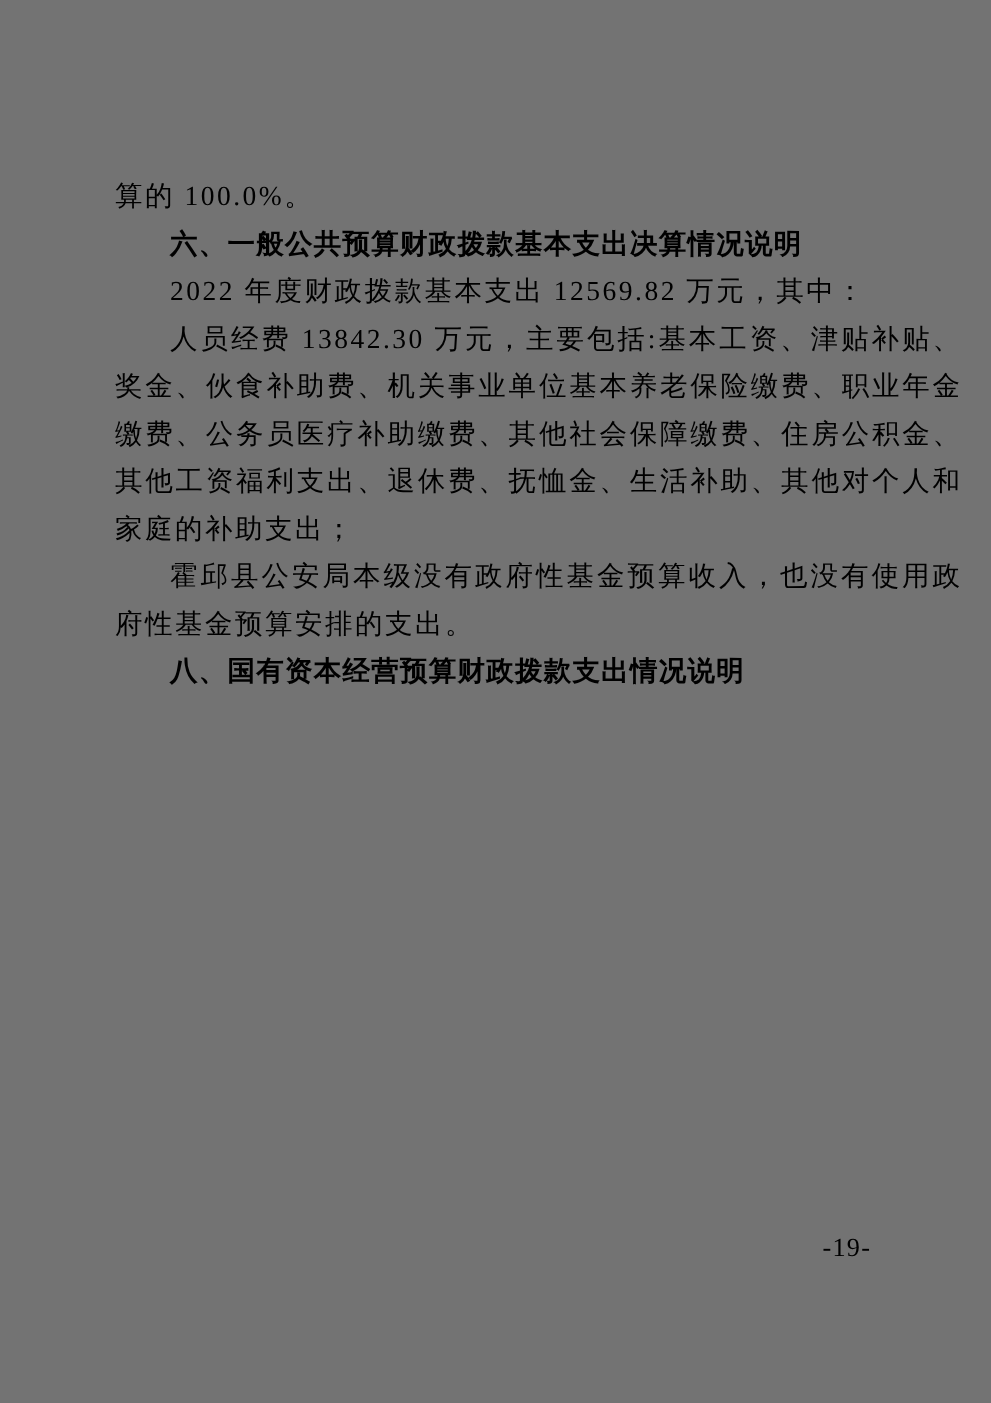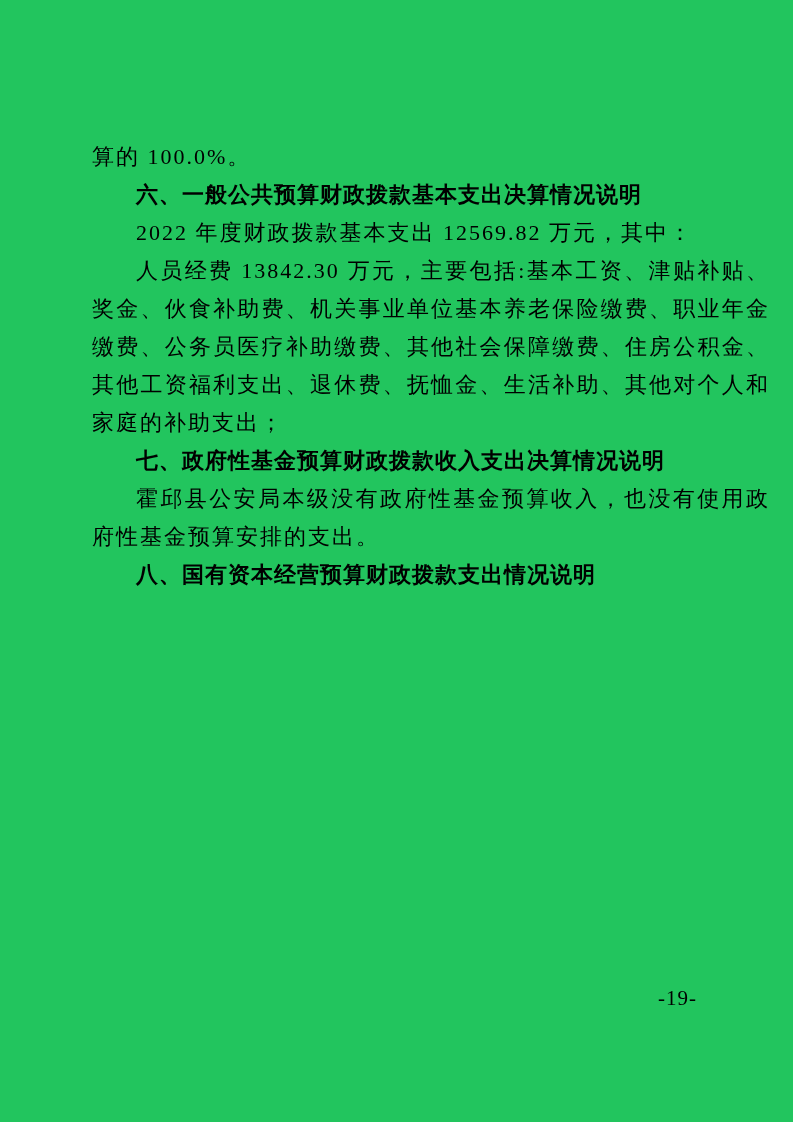--- a/index.html
+++ b/index.html
@@ -1,20 +1,20 @@
 <!DOCTYPE html>
 <html lang="zh"><head>
 <meta charset="utf-8">
 <style>
   html, body { margin: 0; padding: 0; background: #ffffff; }
   .page {
     position: relative;
     width: 793px;
     height: 1122px;
-    background: #22c55e;
+    background: #737373;
     color: #000000;
     font-family: "Liberation Serif", serif;
     overflow: hidden;
   }
   .content {
     position: absolute;
     left: 92px;
     top: 138px;
     width: 678px;
     font-size: 22px;
@@ -53,21 +53,20 @@
 
 
 
     <p class="heading">六、一般公共预算财政拨款基本支出决算情况说明</p>
 
     <p class="para indent">2022 年度财政拨款基本支出 12569.82 万元，其中：</p>
 
     <p class="para indent">人员经费 13842.30 万元，主要包括:基本工资、津贴补贴、奖金、伙食补助费、机关事业单位基本养老保险缴费、职业年金缴费、公务员医疗补助缴费、其他社会保障缴费、住房公积金、其他工资福利支出、退休费、抚恤金、生活补助、其他对个人和家庭的补助支出；</p>
 
 
-    <p class="heading">七、政府性基金预算财政拨款收入支出决算情况说明</p>
 
     <p class="para indent">霍邱县公安局本级没有政府性基金预算收入，也没有使用政府性基金预算安排的支出。</p>
 
     <p class="heading">八、国有资本经营预算财政拨款支出情况说明</p>
 
 
   </div>
 
   <div class="page-number">-19-</div>
 </div>

